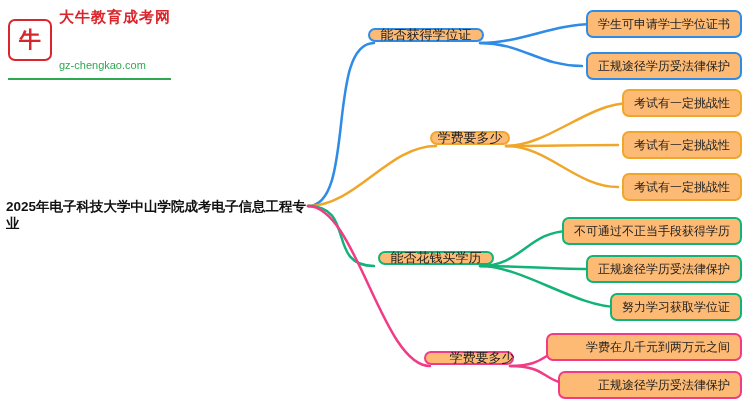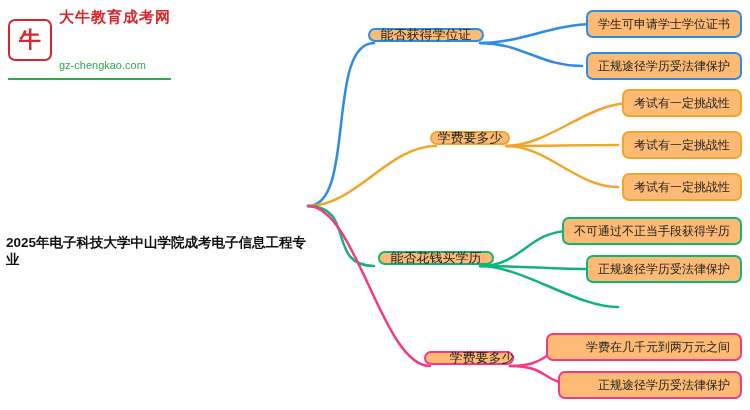--- a/index.html
+++ b/index.html
@@ -25,21 +25,21 @@
         display:flex;align-items:center;justify-content:center;white-space:nowrap;
         color:#222;z-index:1;box-sizing:border-box;}
   .mid{height:14px;font-size:13px;padding:0 12px;}
   .leaf{height:28px;font-size:12px;padding:0 10px;border-radius:7px;right:8px;}
   .c0{border-color:#2E8BE6;}
   .c1{border-color:#F0A62A;}
   .c2{border-color:#12B377;}
   .c3{border-color:#F23B87;padding-left:38px;}
 
   .root{position:absolute;left:6px;top:198px;width:304px;font-size:13.5px;
-        font-weight:600;color:#111;z-index:1;line-height:17px;margin-top:36px;}
+        font-weight:600;color:#111;z-index:1;line-height:17px;}
 </style>
 </head>
 <body>
 
 <div id="canvas">
 
   <svg id="wires" viewBox="0 0 750 410">
 
     <path d="M308,206 C356,206 326,43 374,43" stroke="#2E8BE6"></path>
     <path d="M308,206 C356,206 388,146 436,146" stroke="#F0A62A"></path>
@@ -78,17 +78,18 @@
 
   <div class="node leaf c0" style="top:10px;">学生可申请学士学位证书</div>
   <div class="node leaf c0" style="top:52px;">正规途径学历受法律保护</div>
 
   <div class="node leaf c1" style="top:89px;">考试有一定挑战性</div>
   <div class="node leaf c1" style="top:131px;">考试有一定挑战性</div>
   <div class="node leaf c1" style="top:173px;">考试有一定挑战性</div>
 
   <div class="node leaf c2" style="top:217px;">不可通过不正当手段获得学历</div>
   <div class="node leaf c2" style="top:255px;">正规途径学历受法律保护</div>
+  <div class="node leaf c2" style="top:293px;">努力学习获取学位证</div>
 
   <div class="node leaf c3" style="top:333px;">学费在几千元到两万元之间</div>
   <div class="node leaf c3" style="top:371px;">正规途径学历受法律保护</div>
 
 </div>
 
 </body></html>

